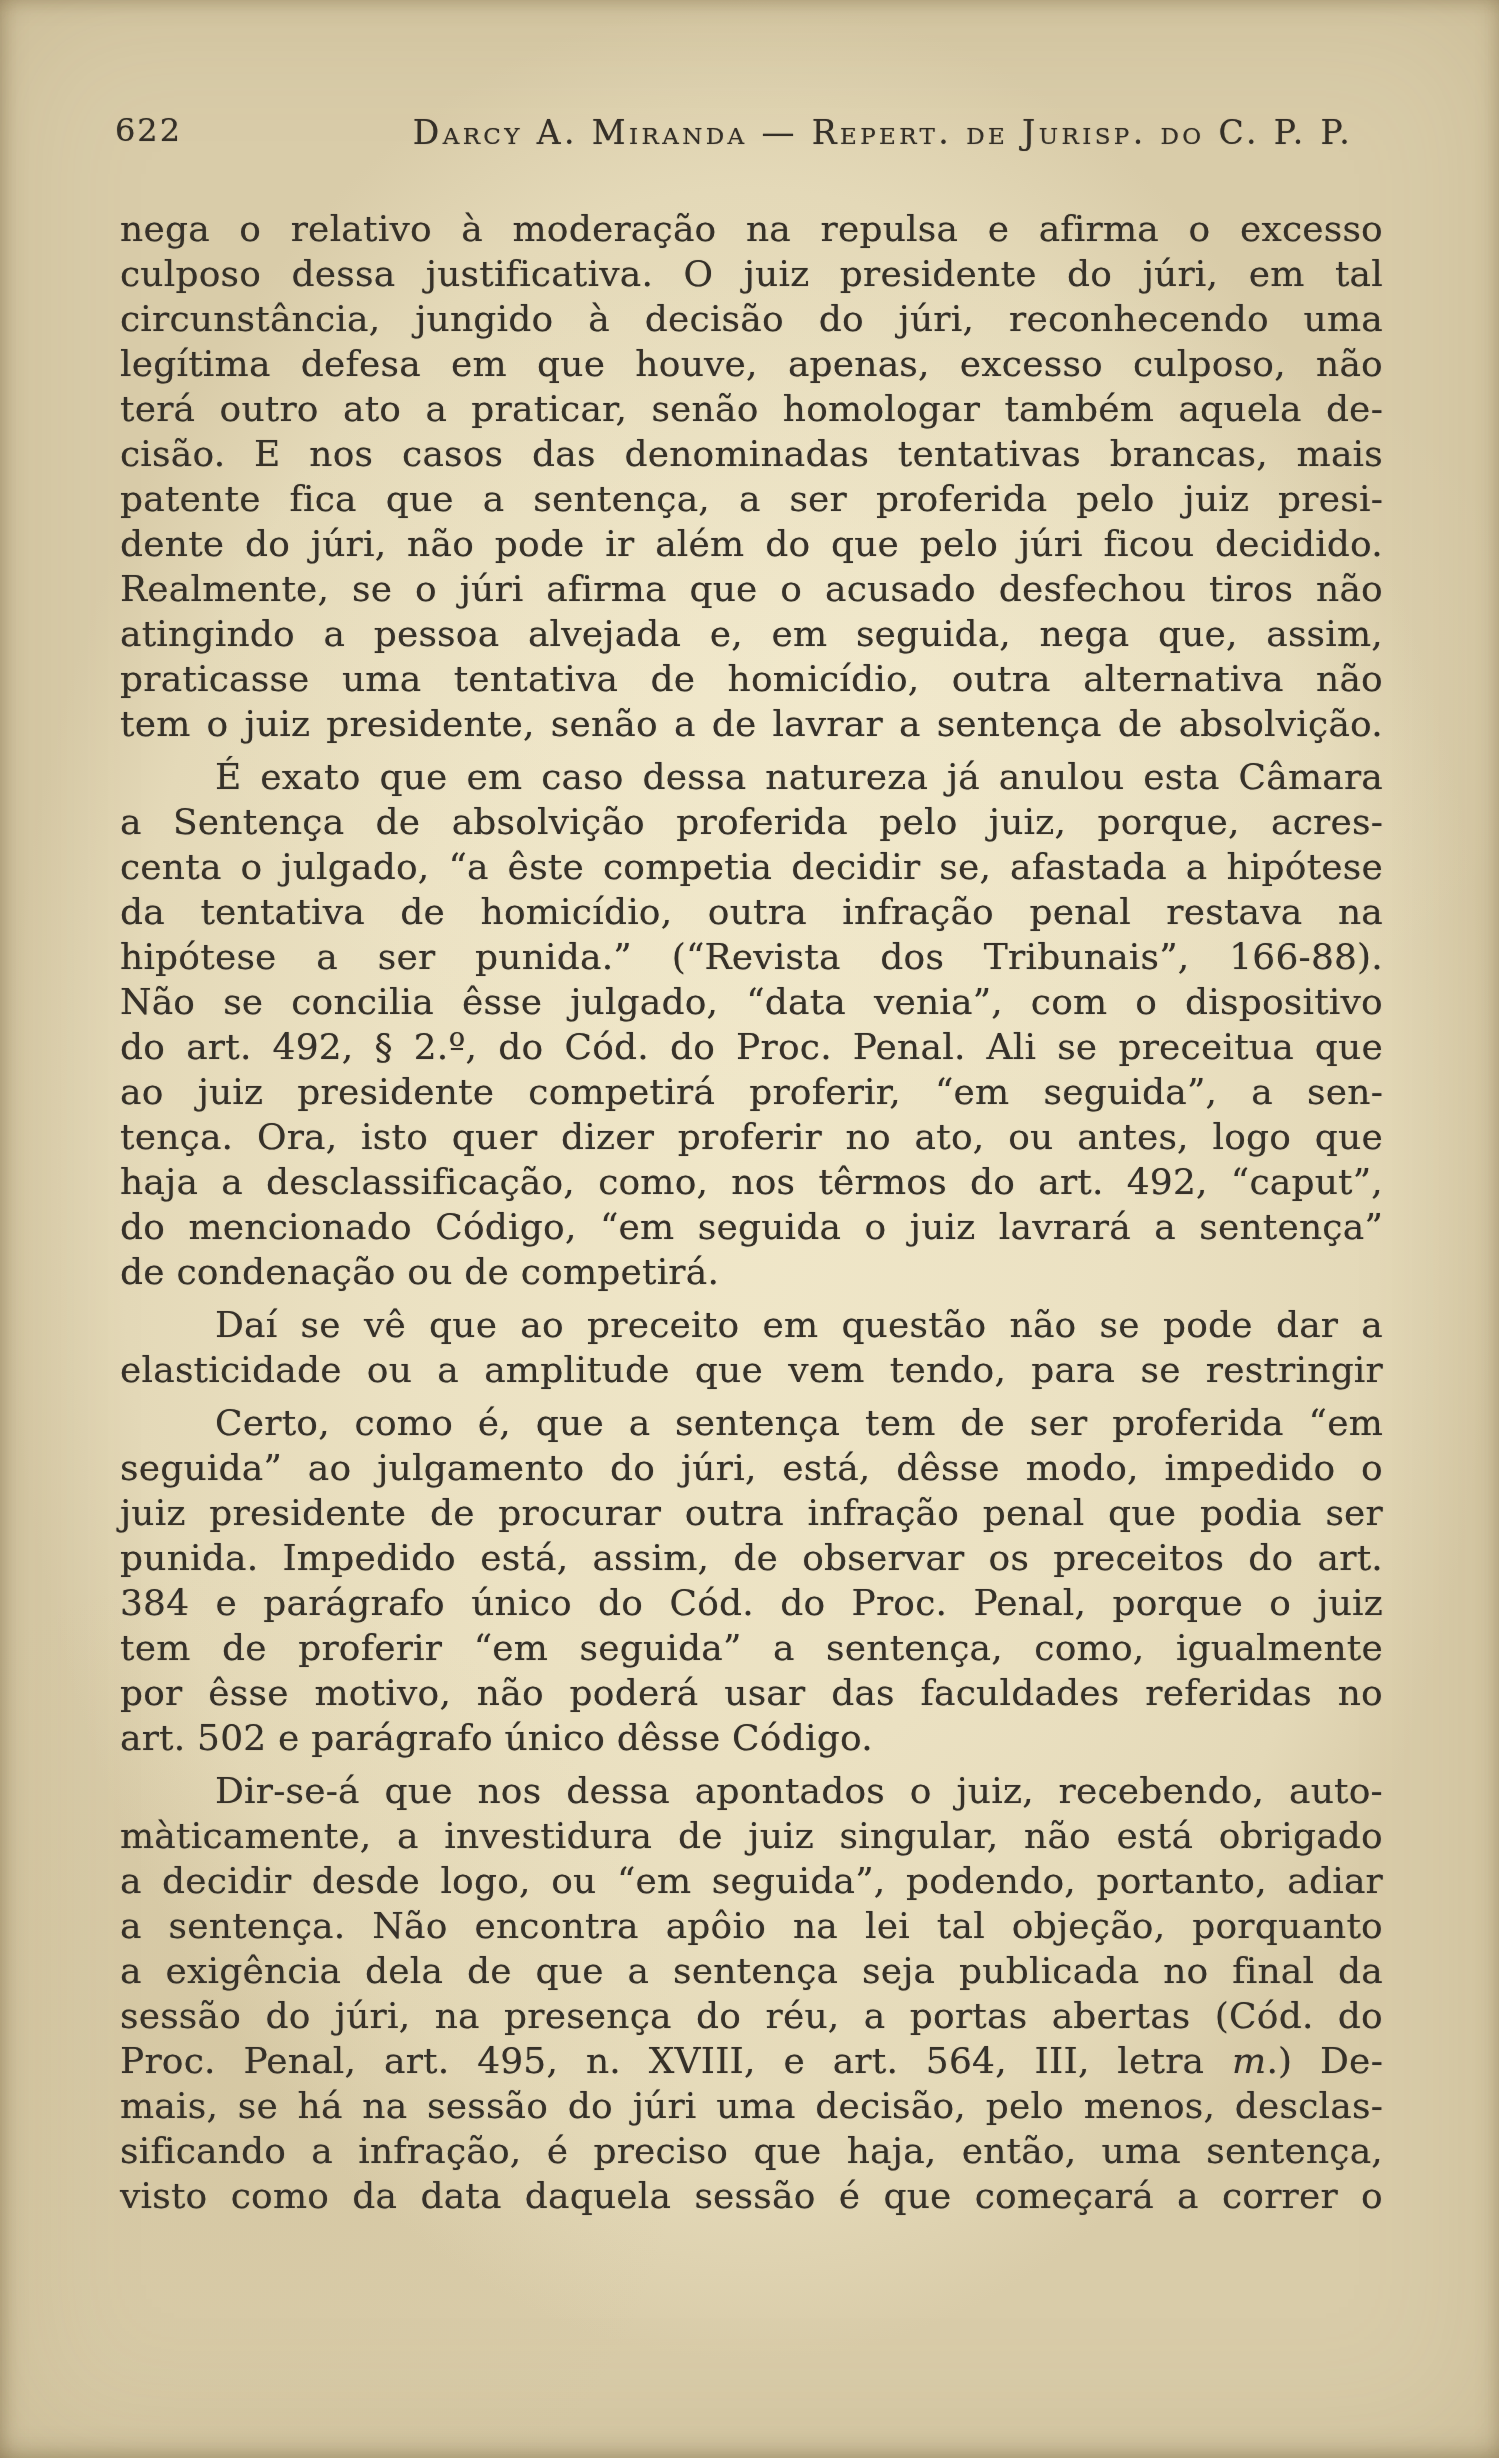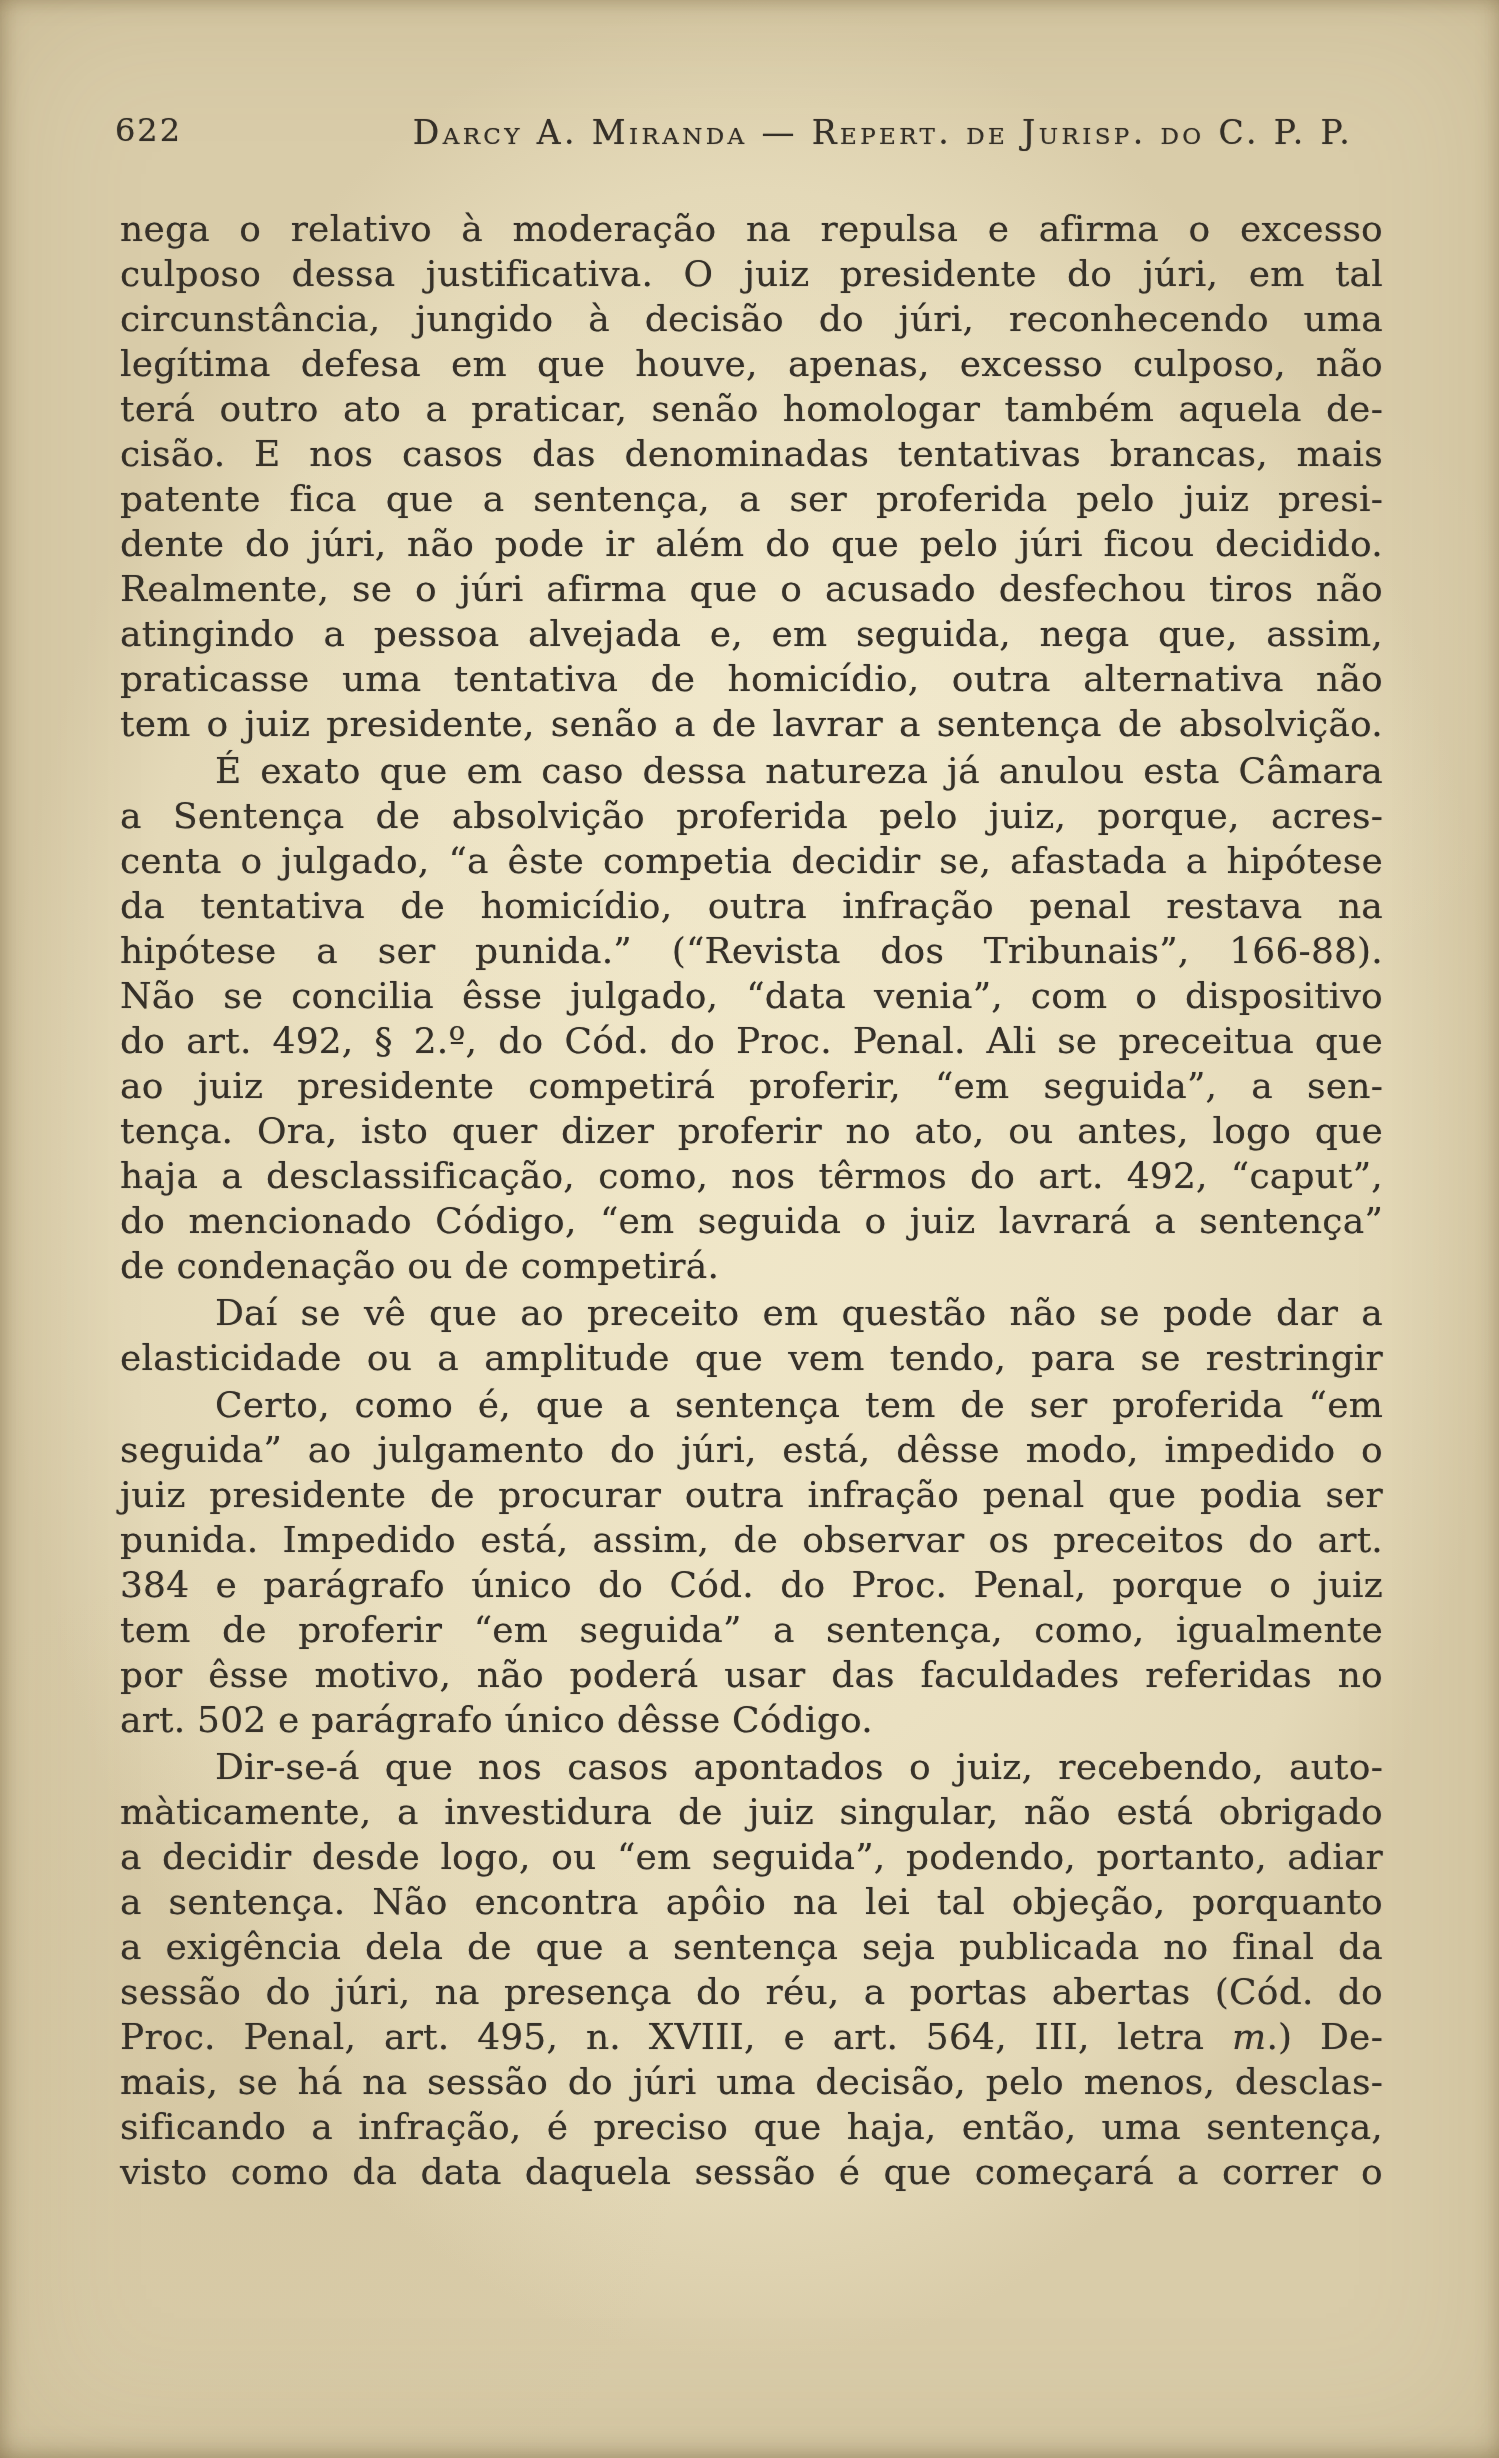--- a/index.html
+++ b/index.html
@@ -62,21 +62,21 @@
     position: absolute;
     left: 120px;
     top: 206px;
     width: 1263px;
     font-size: 36px;
     line-height: 45px;
     letter-spacing: 0.2px;
     text-shadow: 0 0 1px rgba(54,49,41,0.55);
   }
   .para { margin: 0; }
-  .para + .para { margin-top: 2px; }
+  .para + .para { margin-top: 8px; }
   .line {
     text-align: justify;
     text-align-last: justify;
   }
   .line.indent { padding-left: 95px; }
   .line.left-last { text-align-last: left; }
   .line i { font-style: italic; }
 </style>
 </head>
 <body>
@@ -123,21 +123,21 @@
         <div class="line indent">Certo, como é, que a sentença tem de ser proferida “em</div>
         <div class="line">seguida” ao julgamento do júri, está, dêsse modo, impedido o</div>
         <div class="line">juiz presidente de procurar outra infração penal que podia ser</div>
         <div class="line">punida. Impedido está, assim, de observar os preceitos do art.</div>
         <div class="line">384 e parágrafo único do Cód. do Proc. Penal, porque o juiz</div>
         <div class="line">tem de proferir “em seguida” a sentença, como, igualmente</div>
         <div class="line">por êsse motivo, não poderá usar das faculdades referidas no</div>
         <div class="line left-last">art. 502 e parágrafo único dêsse Código.</div>
       </div>
       <div class="para">
-        <div class="line indent">Dir-se-á que nos casos apontados o juiz, recebendo, auto-</div>
+        <div class="line indent">Dir-se-á que nos dessa apontados o juiz, recebendo, auto-</div>
         <div class="line">màticamente, a investidura de juiz singular, não está obrigado</div>
         <div class="line">a decidir desde logo, ou “em seguida”, podendo, portanto, adiar</div>
         <div class="line">a sentença. Não encontra apôio na lei tal objeção, porquanto</div>
         <div class="line">a exigência dela de que a sentença seja publicada no final da</div>
         <div class="line">sessão do júri, na presença do réu, a portas abertas (Cód. do</div>
         <div class="line">Proc. Penal, art. 495, n. XVIII, e art. 564, III, letra <i>m</i>.) De-</div>
         <div class="line">mais, se há na sessão do júri uma decisão, pelo menos, desclas-</div>
         <div class="line">sificando a infração, é preciso que haja, então, uma sentença,</div>
         <div class="line">visto como da data daquela sessão é que começará a correr o</div>
       </div>

